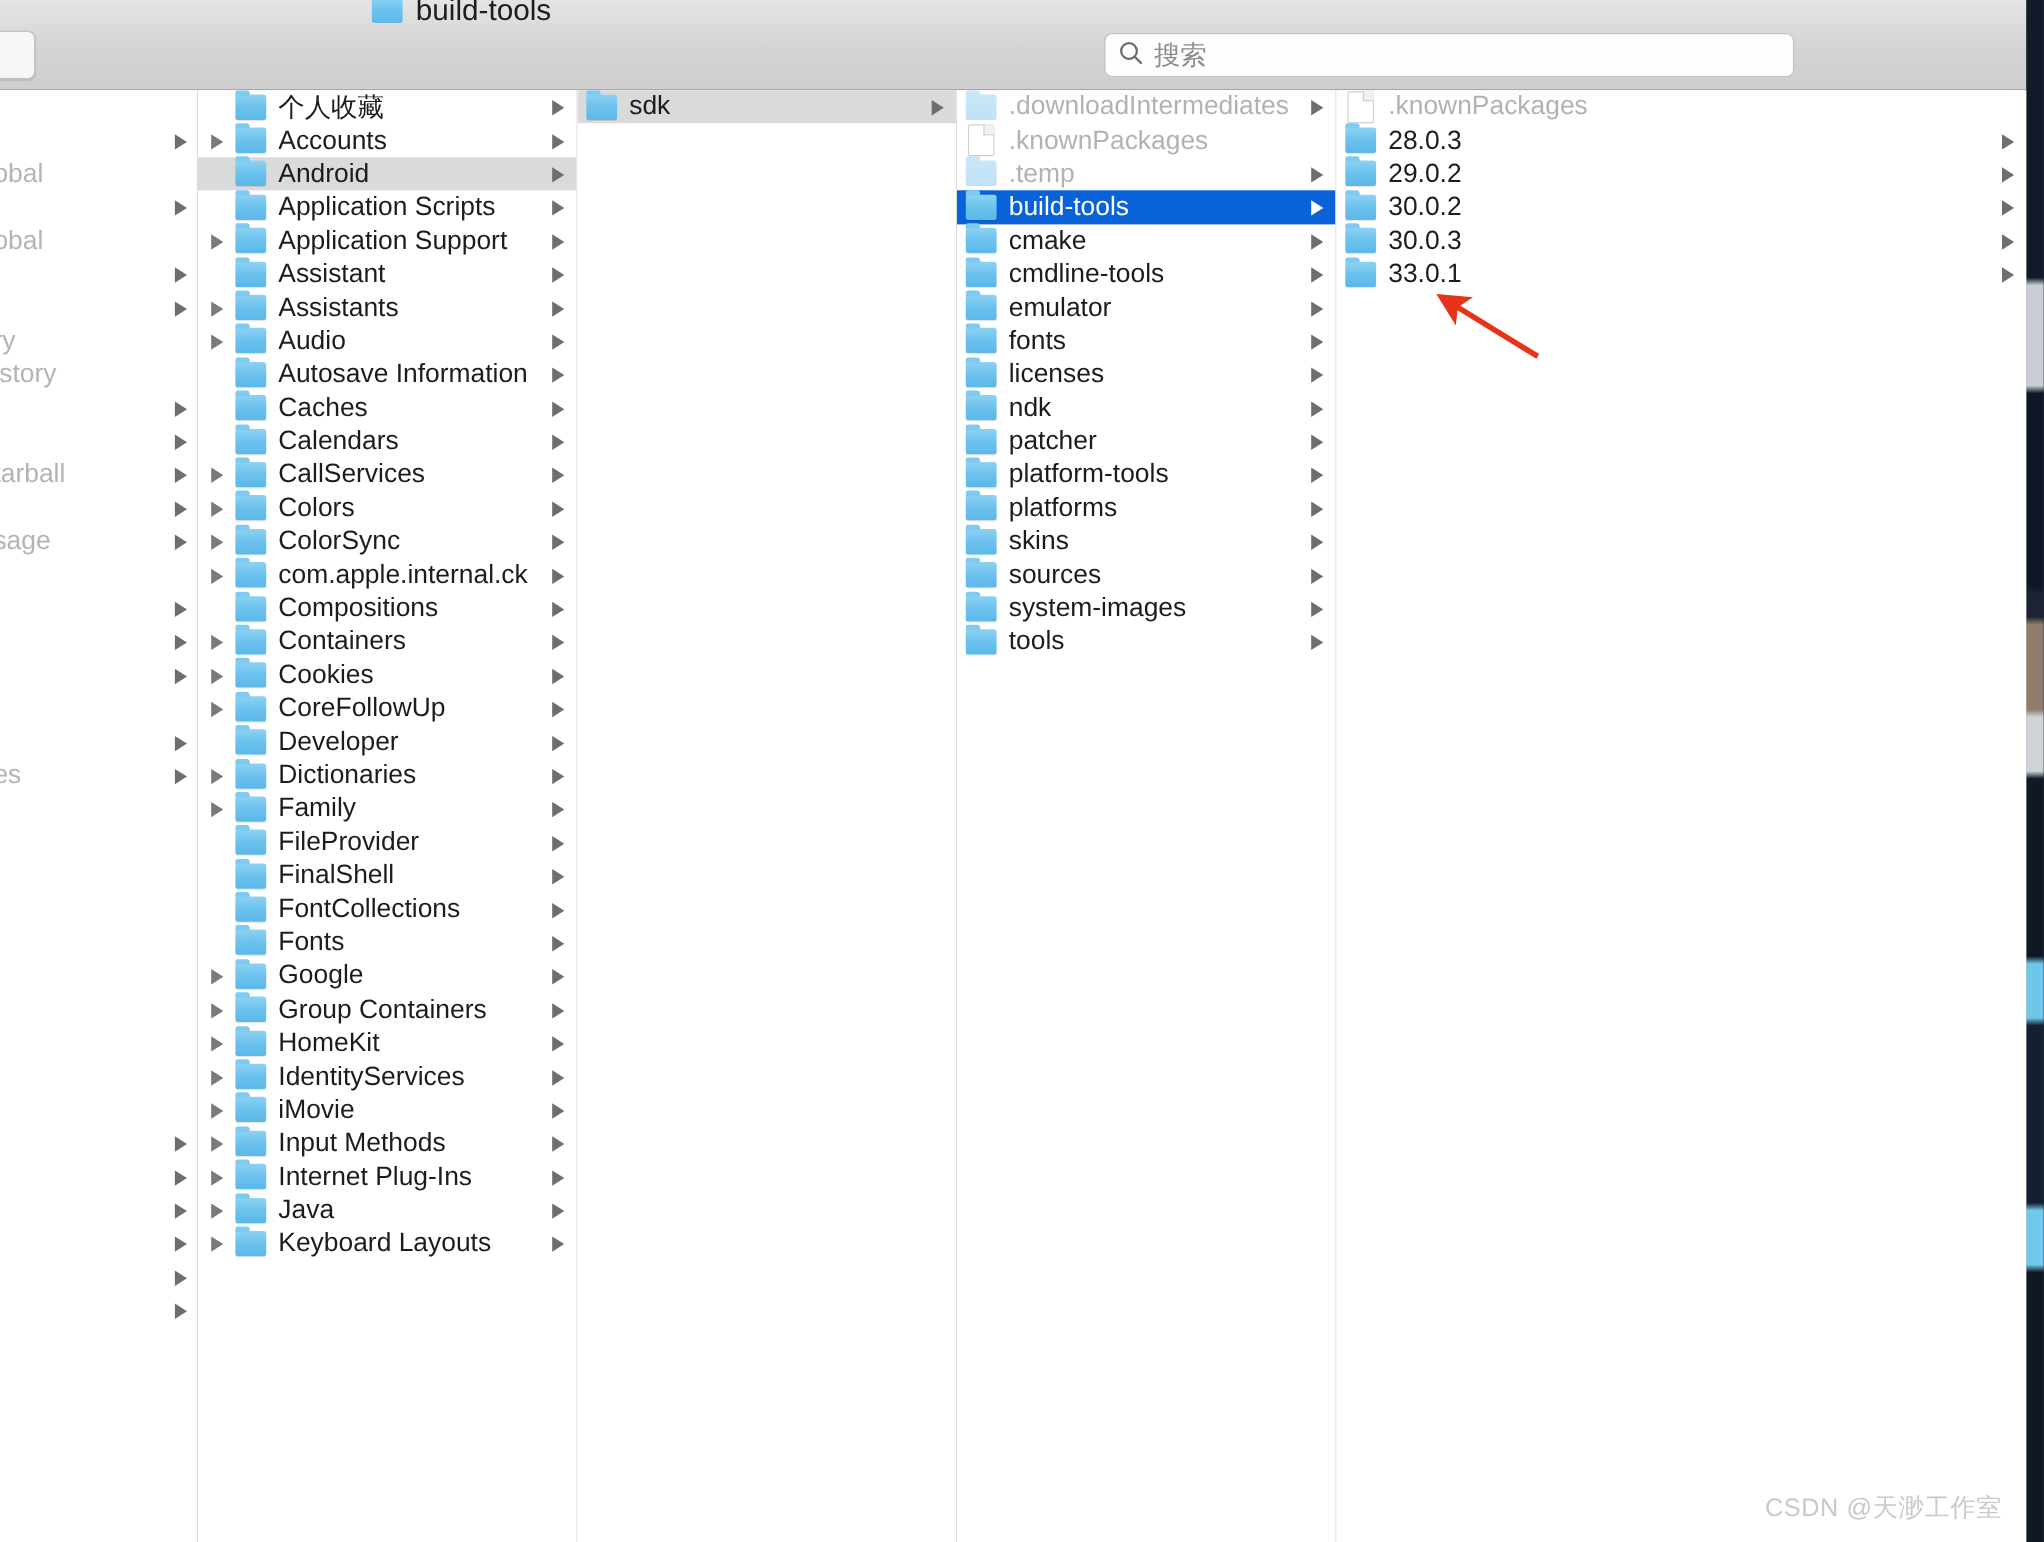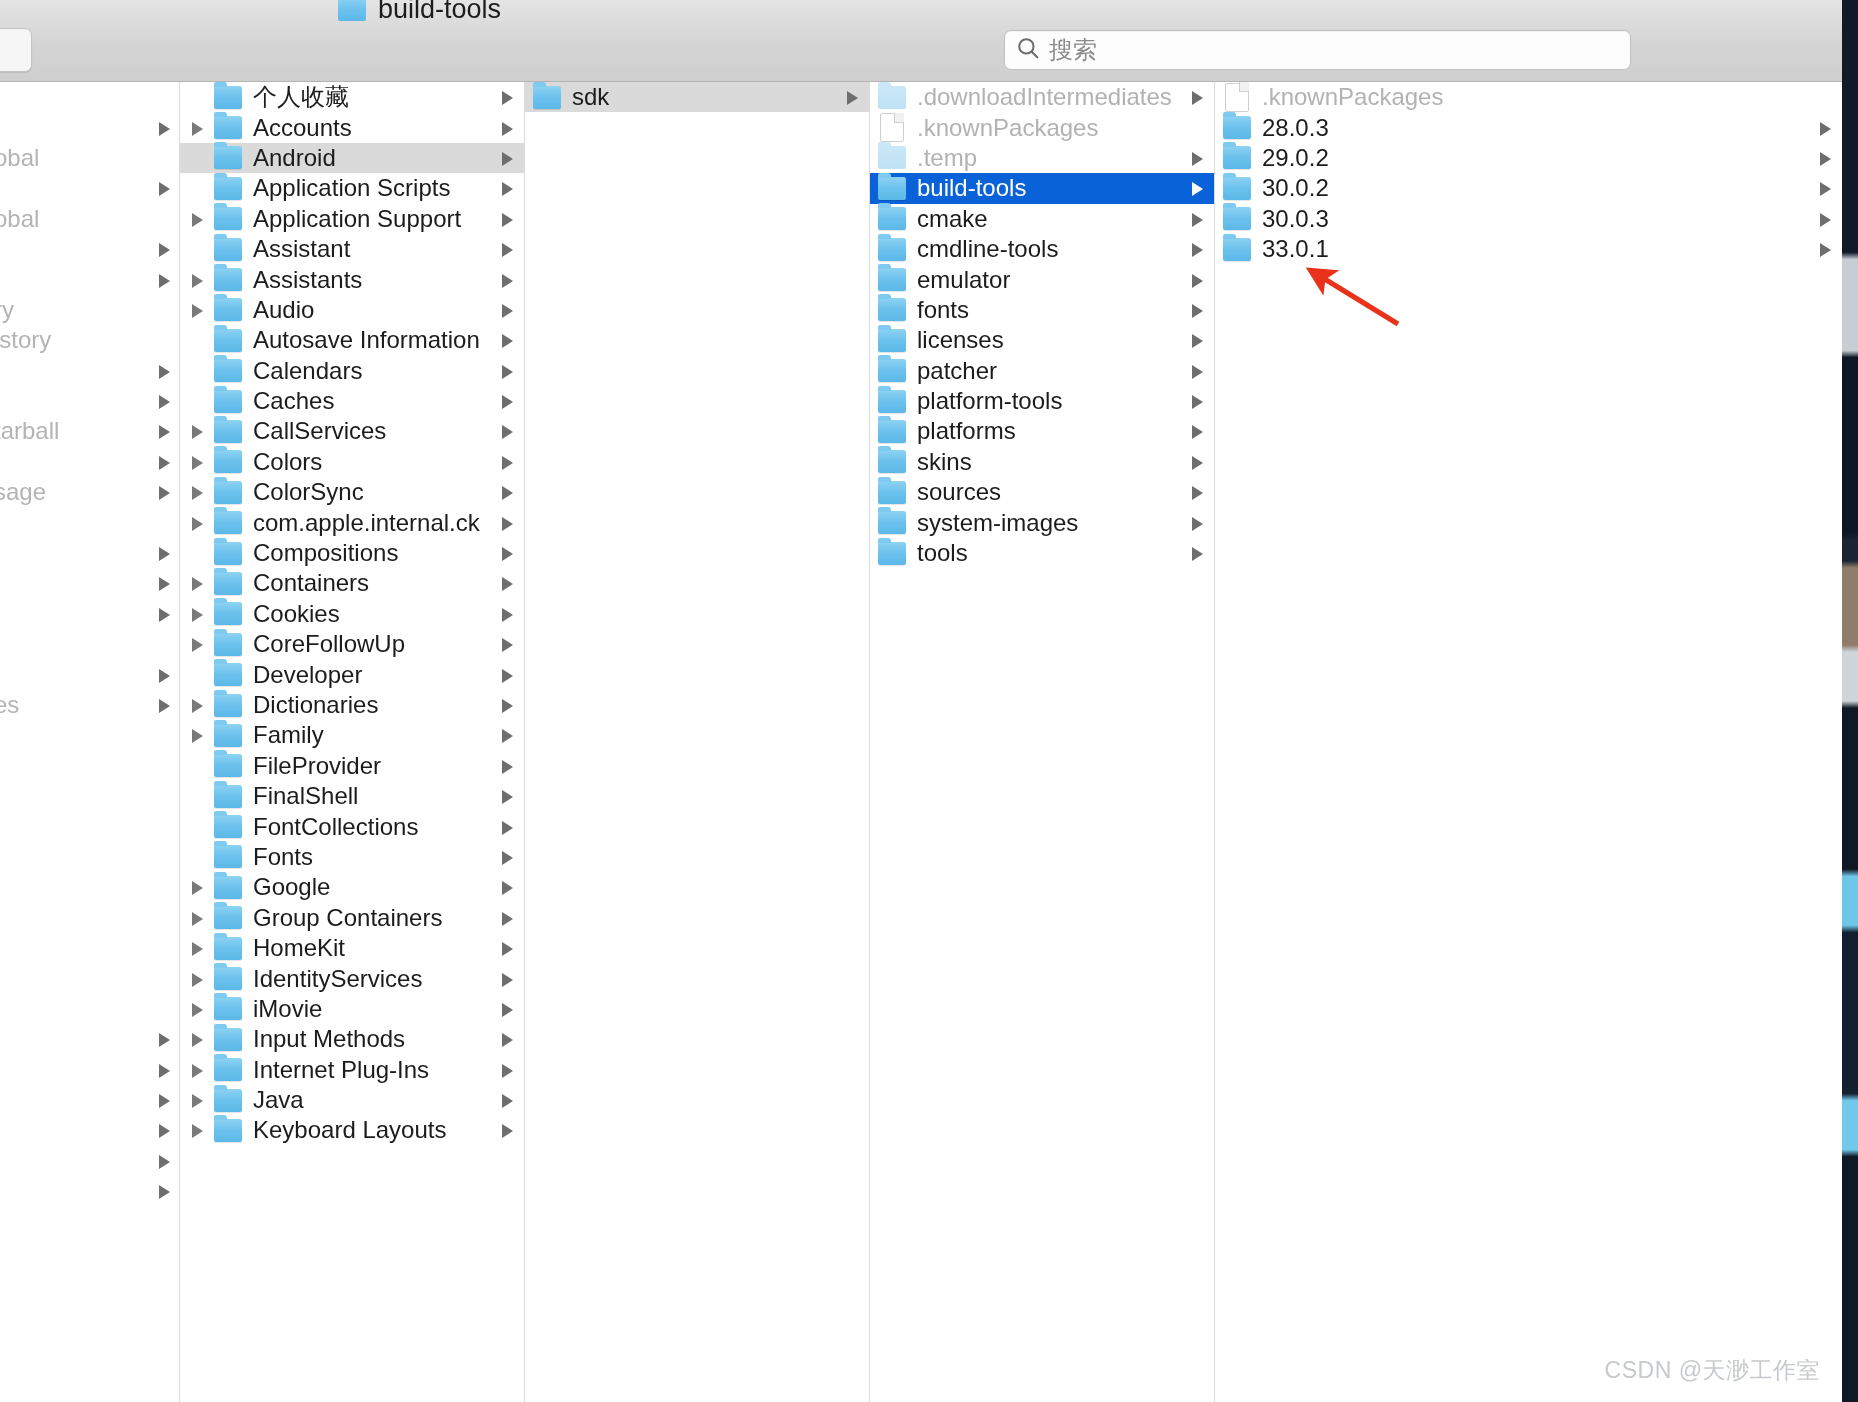--- a/index.html
+++ b/index.html
@@ -385,27 +385,27 @@
         </div>
         <div class="row">
           <span class="lead-chev"></span>
           <span class="ficon"></span>
           <span class="label">Autosave Information</span>
           <span class="rchev has"></span>
         </div>
         <div class="row">
           <span class="lead-chev"></span>
           <span class="ficon"></span>
+          <span class="label">Caches</span>
+          <span class="rchev has"></span>
+        </div>
+        <div class="row">
+          <span class="lead-chev"></span>
+          <span class="ficon"></span>
           <span class="label">Calendars</span>
-          <span class="rchev has"></span>
-        </div>
-        <div class="row">
-          <span class="lead-chev"></span>
-          <span class="ficon"></span>
-          <span class="label">Caches</span>
           <span class="rchev has"></span>
         </div>
         <div class="row">
           <span class="lead-chev has"></span>
           <span class="ficon"></span>
           <span class="label">CallServices</span>
           <span class="rchev has"></span>
         </div>
         <div class="row">
           <span class="lead-chev has"></span>
@@ -590,20 +590,25 @@
           <span class="rchev has"></span>
         </div>
         <div class="row">
           <span class="ficon"></span>
           <span class="label">fonts</span>
           <span class="rchev has"></span>
         </div>
         <div class="row">
           <span class="ficon"></span>
           <span class="label">licenses</span>
+          <span class="rchev has"></span>
+        </div>
+        <div class="row">
+          <span class="ficon"></span>
+          <span class="label">ndk</span>
           <span class="rchev has"></span>
         </div>
         <div class="row">
           <span class="ficon"></span>
           <span class="label">patcher</span>
           <span class="rchev has"></span>
         </div>
         <div class="row">
           <span class="ficon"></span>
           <span class="label">platform-tools</span>

